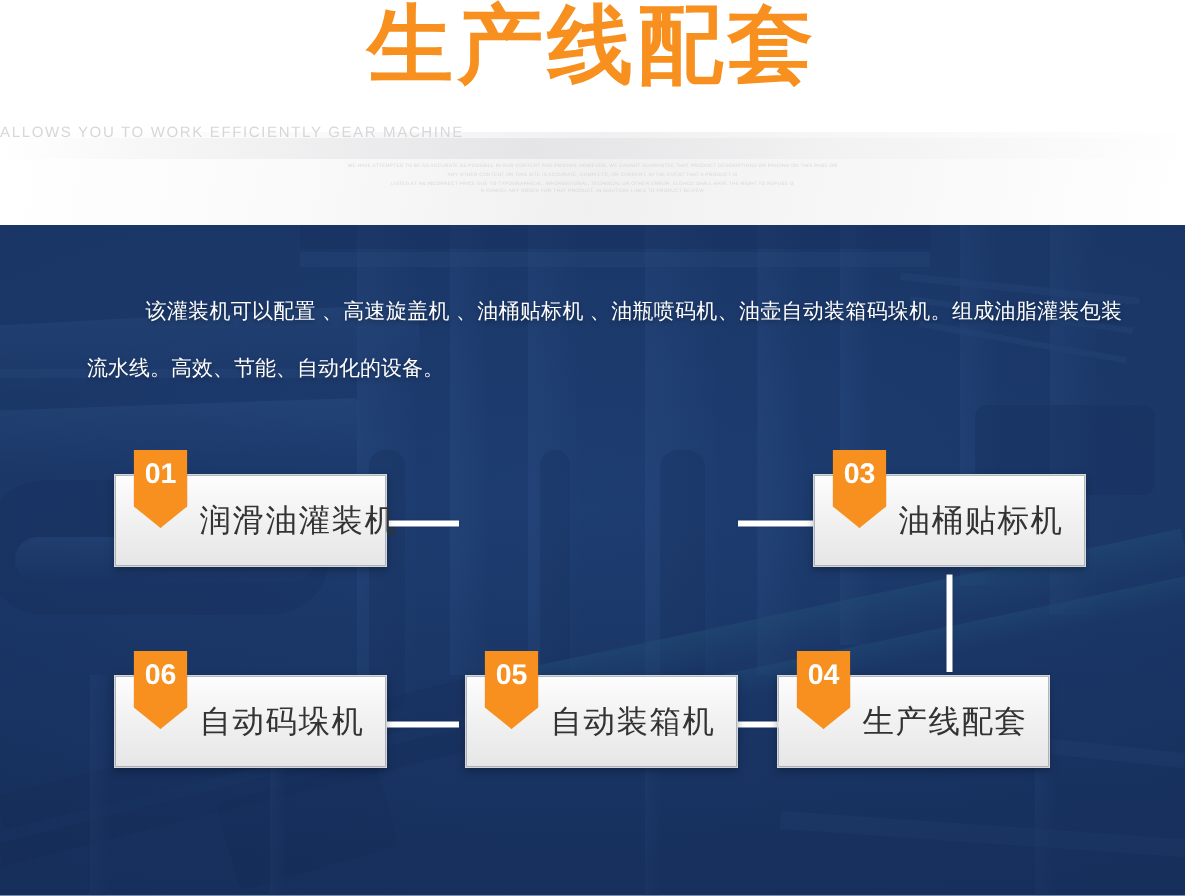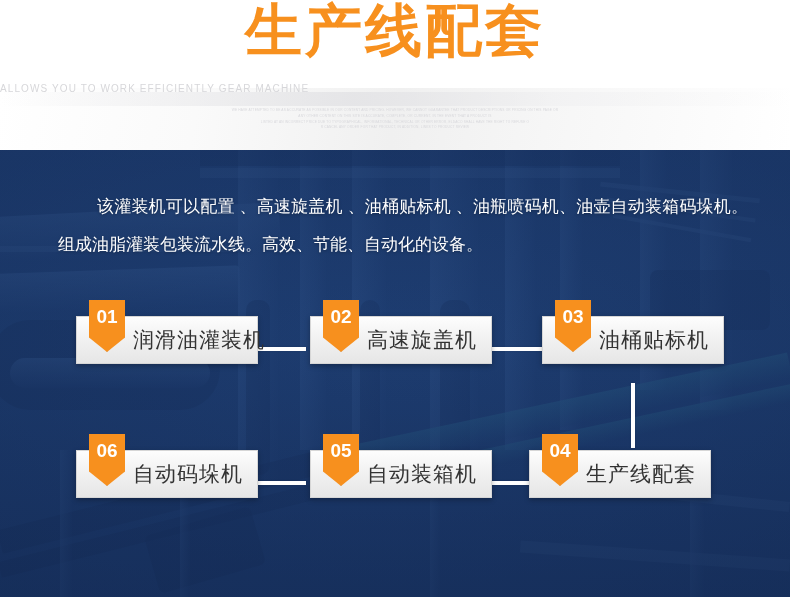--- a/index.html
+++ b/index.html
@@ -68,35 +68,35 @@
     background:linear-gradient(180deg,rgba(27,58,112,.72) 0%,rgba(26,56,108,.70) 45%,rgba(22,48,96,.78) 100%);
   }
   .vign {
     position:absolute; inset:0;
     background:radial-gradient(130% 95% at 50% 42%,rgba(40,78,140,.10) 0%,rgba(15,33,68,.46) 100%);
   }
 
   
   .desc {
     position:absolute; left:58px; top:188px; width:690px;
-    color:#ffffff; font-size:17px; line-height:38px;
+    color:#ffffff; font-size:14px; line-height:38px;
     text-align:justify; text-indent:39px;
     text-shadow:0 1px 3px rgba(0,0,0,.35);
   }
 
   
   .nodes { position:absolute; left:0; top:0; width:790px; height:597px; }
 
   .link {
     position:absolute; background:#ffffff; z-index:1;
     box-shadow:0 0 2px rgba(0,0,0,.15);
   }
 
   .node {
-    position:absolute; height:48px;
+    position:absolute; height:62px;
     background:linear-gradient(180deg,#fdfdfd 0%,#f2f2f2 45%,#e6e6e6 100%);
     border:1px solid #d6d6d6;
     box-shadow:0 2px 5px rgba(0,0,0,.28);
     z-index:2;
   }
   .node .label {
     position:absolute; left:56px; right:10px; top:0; bottom:0;
     display:flex; align-items:center;
     font-size:21px; color:#333333; letter-spacing:1px;
     white-space:nowrap;
@@ -187,39 +187,35 @@
     <div class="link" style="left:492px; top:347px; width:50px; height:4px;"></div>
     <div class="link" style="left:631px; top:383px; width:4px; height:65px;"></div>
     <div class="link" style="left:492px; top:481px; width:50px; height:4px;"></div>
     <div class="link" style="left:258px; top:481px; width:48px; height:4px;"></div>
 
     <div class="node" style="left:76px; top:316px; width:182px;">
       <div class="badge">01</div>
       <div class="label">润滑油灌装机</div>
     </div>
 
-    <div class="node" style="left:310px; top:316px; width:182px;">
-      <div class="badge">02</div>
-      <div class="label">高速旋盖机</div>
-    </div>
 
     <div class="node" style="left:542px; top:316px; width:182px;">
       <div class="badge">03</div>
       <div class="label">油桶贴标机</div>
     </div>
 
     <div class="node" style="left:76px; top:450px; width:182px;">
       <div class="badge">06</div>
       <div class="label">自动码垛机</div>
     </div>
 
     <div class="node" style="left:310px; top:450px; width:182px;">
       <div class="badge">05</div>
       <div class="label">自动装箱机</div>
     </div>
 
-    <div class="node" style="left:529px; top:450px; width:182px;">
+    <div class="node" style="left:518px; top:450px; width:182px;">
       <div class="badge">04</div>
       <div class="label">生产线配套</div>
     </div>
 
   </div>
 </div>
 
 </body></html>

